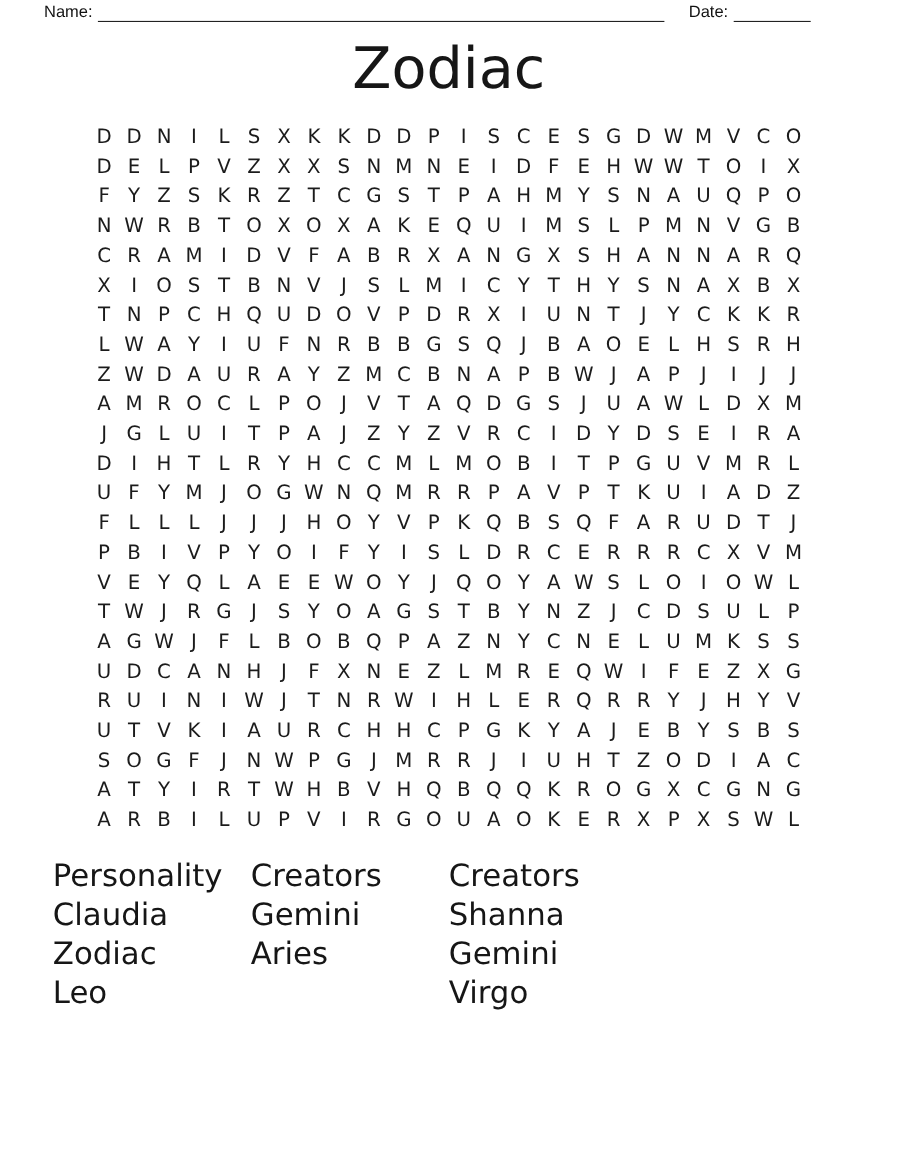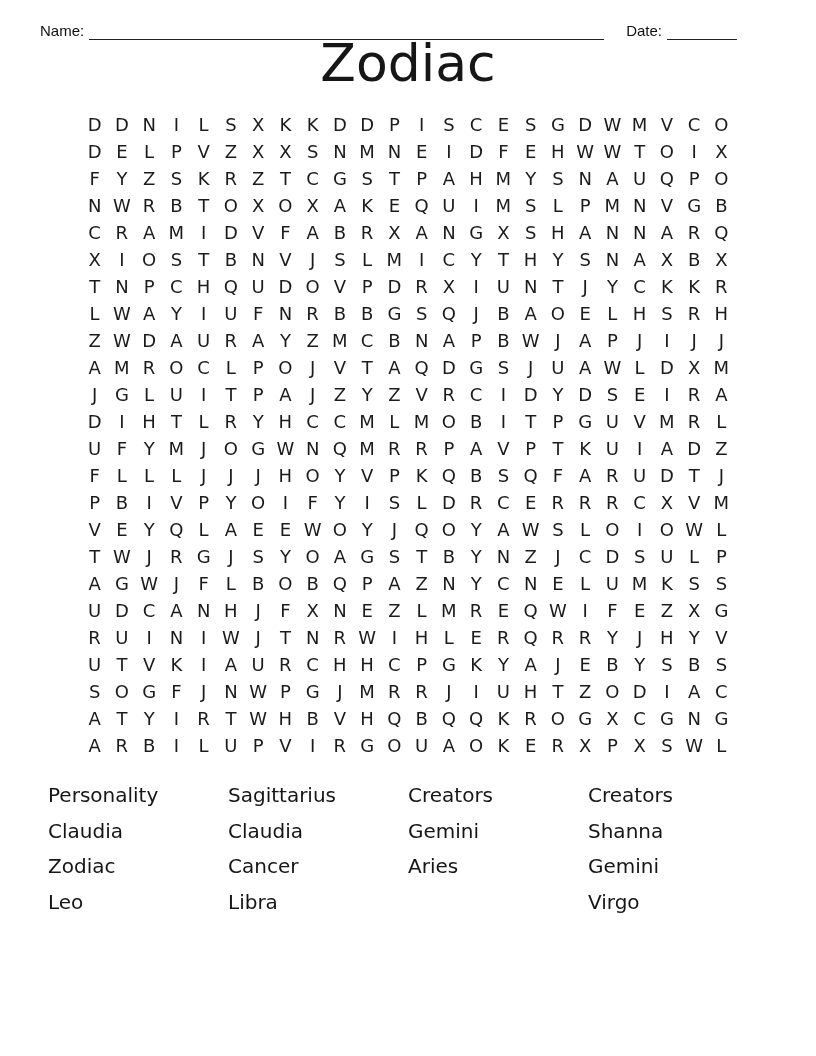--- a/index.html
+++ b/index.html
@@ -19,21 +19,21 @@
   
   .header {
     position: absolute;
     left: 40px; top: 2px; right: 79px;
     display: flex;
     align-items: flex-end;
     font-family: "Liberation Sans", sans-serif;
     font-size: 15px;
     color: #111;
   }
-  .header .label { padding-bottom: 1px; white-space: nowrap; margin-top: 20px; }
+  .header .label { padding-bottom: 1px; white-space: nowrap; }
   .blank-line {
     border-bottom: 1.6px solid #222;
     height: 17px;
   }
   .name-line { flex: 1 1 auto; margin-left: 5px; }
   .date-label { margin-left: 22px; text-align: right; }
   .date-line { width: 70px; margin-left: 5px; }
 
   
   .title {
@@ -67,21 +67,21 @@
   .word-list {
     position: absolute;
     left: 48px; top: 778px;
     display: flex;
   }
   .word-col { width: 180px; }
   .word-col:last-child { width: auto; }
   .word {
     height: 35.7px;
     line-height: 35.7px;
-    font-size: 20px;
+    font-size: 28px;
     font-weight: 500;
     color: #161616;
     white-space: nowrap;
   }
 </style>
 </head>
 <body>
 
 <div class="page">
 
@@ -672,26 +672,20 @@
       <div class="cell">W</div>
       <div class="cell">L</div>
     </div>
 
   <div class="word-list">
       <div class="word-col">
         <div class="word">Personality</div>
         <div class="word">Claudia</div>
         <div class="word">Zodiac</div>
         <div class="word">Leo</div>
-      </div>
-      <div class="word-col">
-        <div class="word">Sagittarius</div>
-        <div class="word">Claudia</div>
-        <div class="word">Cancer</div>
-        <div class="word">Libra</div>
       </div>
       <div class="word-col">
         <div class="word">Creators</div>
         <div class="word">Gemini</div>
         <div class="word">Aries</div>
       </div>
       <div class="word-col">
         <div class="word">Creators</div>
         <div class="word">Shanna</div>
         <div class="word">Gemini</div>

